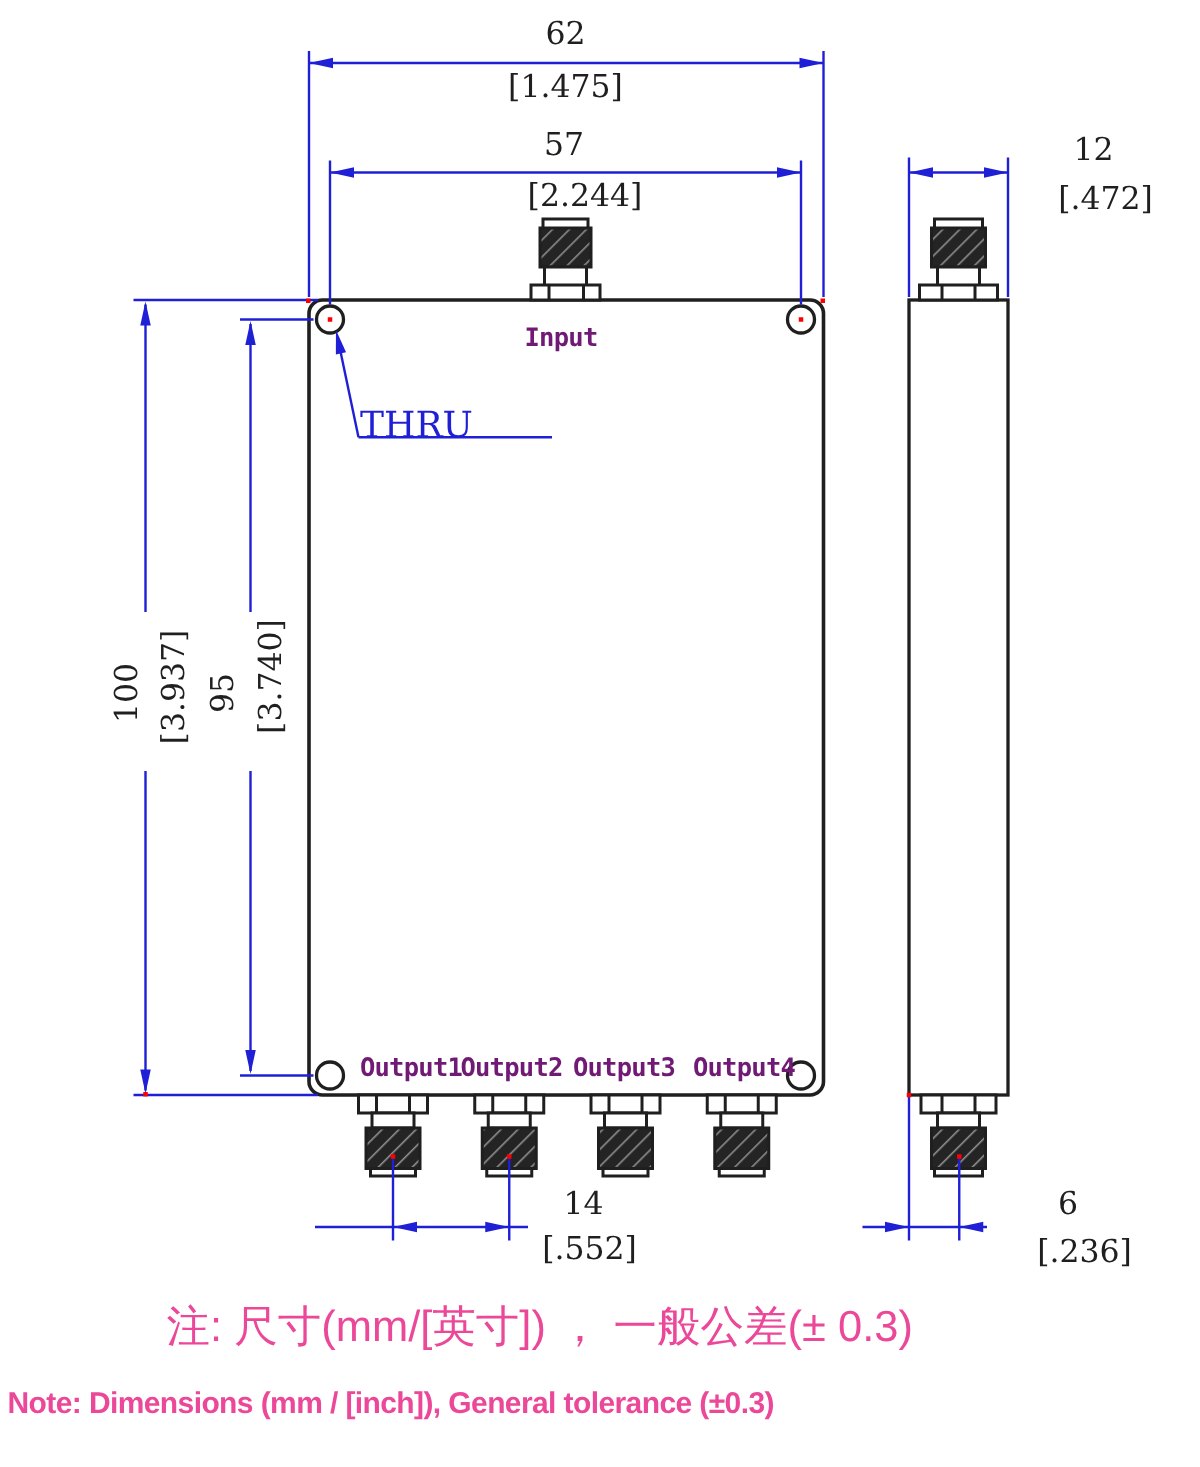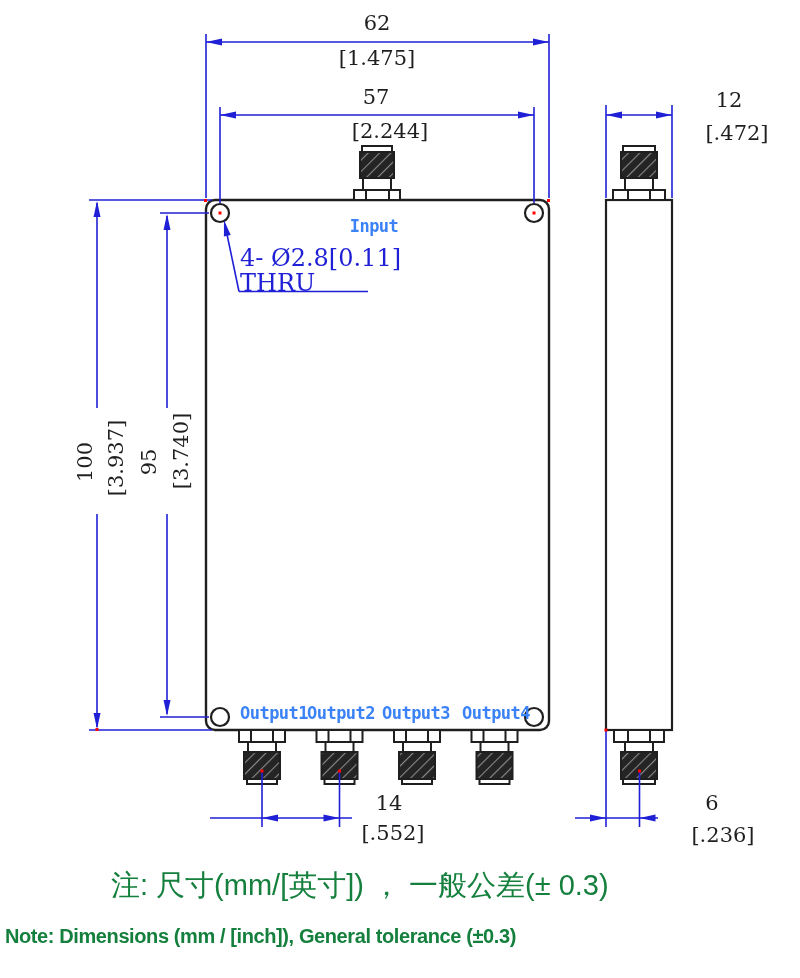--- a/index.html
+++ b/index.html
@@ -3,25 +3,25 @@
 <meta charset="utf-8">
 <style>
   html,body{margin:0;padding:0;background:#ffffff;}
   .canvas{position:relative;width:800px;height:978px;background:#ffffff;overflow:hidden;
           font-family:"DejaVu Sans",sans-serif;}
   .canvas svg{position:absolute;left:0;top:0;}
   .dim-text{position:absolute;font-family:"DejaVu Serif",serif;font-size:21px;color:#1f1f1f;
             transform:translate(-50%,-50%);white-space:nowrap;line-height:1;}
   .dim-text.rot{transform:translate(-50%,-50%) rotate(-90deg);}
   .port-label{position:absolute;font-family:"DejaVu Sans Mono","Liberation Mono",monospace;
-              font-weight:700;font-size:17px;letter-spacing:-0.5px;color:#3b82f6;
+              font-weight:700;font-size:17px;letter-spacing:-0.5px;color:#701a75;
               transform:translate(-50%,-50%);white-space:nowrap;line-height:1;}
   .callout{position:absolute;font-family:"DejaVu Serif","Liberation Serif",serif;
            font-size:24px;color:#1f1fd6;white-space:nowrap;line-height:1;}
-  .note{position:absolute;color:#15803d;white-space:nowrap;line-height:1.1;
+  .note{position:absolute;color:#ec4899;white-space:nowrap;line-height:1.1;
         font-family:"Liberation Sans","DejaVu Sans",sans-serif;}
   .note-cn{font-size:29px;}
   .note-en{font-size:20px;letter-spacing:-0.4px;font-weight:bold;}
 </style>
 </head>
 <body>
 
 <div class="canvas">
 
   <svg width="800" height="978" viewBox="0 0 800 978">
@@ -181,21 +181,20 @@
 
   <div class="dim-text rot" style="left:149px;top:462px">95</div>
   <div class="dim-text rot" style="left:181px;top:451px">[3.740]</div>
 
   <div class="dim-text" style="left:389px;top:803px">14</div>
   <div class="dim-text" style="left:393px;top:833px">[.552]</div>
 
   <div class="dim-text" style="left:712px;top:803px">6</div>
   <div class="dim-text" style="left:723px;top:835px">[.236]</div>
 
-  <div class="callout" style="left:240px;top:246px">4- Ø2.8[0.11]</div>
   <div class="callout" style="left:240px;top:271px">THRU</div>
 
   <div class="port-label" style="left:374px;top:226px">Input</div>
   <div class="port-label" style="left:274px;top:713px">Output1</div>
   <div class="port-label" style="left:341px;top:713px">Output2</div>
   <div class="port-label" style="left:416px;top:713px">Output3</div>
   <div class="port-label" style="left:496px;top:713px">Output4</div>
 
   <div class="note note-cn" style="left:111px;top:870px">注: 尺寸(mm/[英寸]) ， 一般公差(± 0.3)</div>
   <div class="note note-en" style="left:5px;top:925px">Note: Dimensions (mm / [inch]), General tolerance (±0.3)</div>

